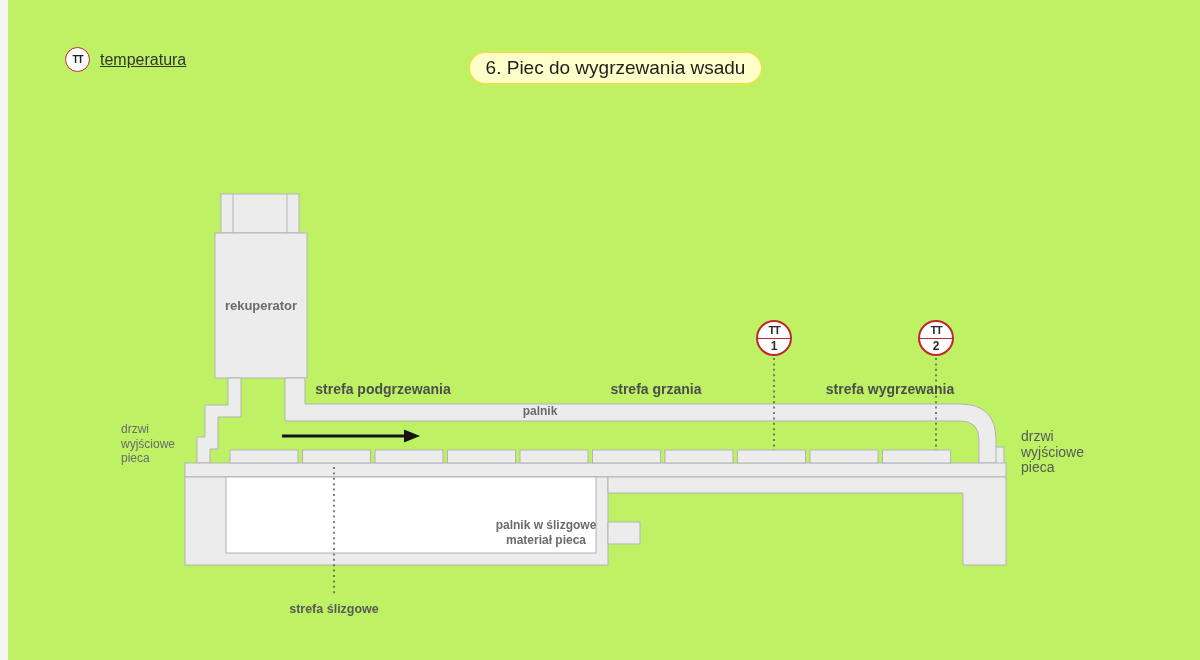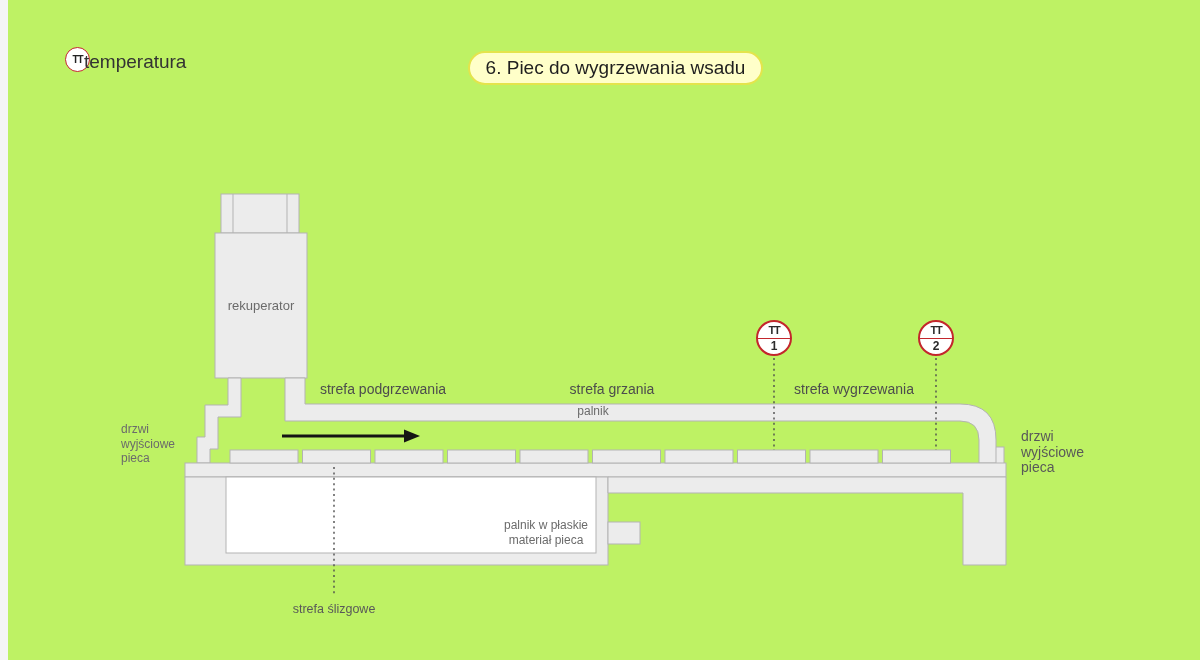--- a/index.html
+++ b/index.html
@@ -16,25 +16,25 @@
   body{background:#f5f5f5;font-family:"Liberation Sans",sans-serif;}
   .stage{position:relative;width:1200px;height:660px;background:#bef264;overflow:hidden;margin-left:8px;}
   .diagram-svg{position:absolute;left:0;top:0;}
   .diagram-svg .part{fill:var(--shape-fill);stroke:var(--shape-stroke);stroke-width:1;}
   .diagram-svg .cavity{fill:#ffffff;stroke:var(--shape-stroke);stroke-width:1;}
   .diagram-svg .innerline{stroke:var(--shape-stroke);stroke-width:1;}
   .diagram-svg .flow{stroke:#141414;stroke-width:3;}
   .diagram-svg .flowhead{fill:#141414;}
   .diagram-svg .dash{stroke:#4d4d4d;stroke-width:1.4;stroke-dasharray:2 3.4;fill:none;}
   .lbl{position:absolute;color:var(--label-gray);white-space:nowrap;}
-  .centered{transform:translateX(-50%);text-align:center;}
+  .centered{transform:translateX(-50%);text-align:center;font-weight:bold;}
   .legend-circle{position:absolute;left:57px;top:47px;width:25px;height:25px;border:1.6px solid var(--accent-red);
     border-radius:50%;display:flex;align-items:center;justify-content:center;
     font-size:10px;font-weight:600;color:#222;letter-spacing:-1px;background:#fff;}
-  .legend-label{left:76px;top:51px;font-size:19px;color:var(--ink);}
+  .legend-label{left:92px;top:51px;font-size:16px;color:var(--ink);text-decoration:underline;}
   .title-box{position:absolute;left:460px;top:51px;width:295px;height:34px;background:var(--title-fill);
     border:2px solid var(--title-border);border-radius:17px;display:flex;align-items:center;justify-content:center;
     font-size:19px;color:#1f1f1f;}
   .zone-label{top:381px;font-size:14px;color:#4d4d4d;}
   .palnik-label{top:404px;font-size:12px;color:var(--label-light);}
   .material-label{top:431px;font-size:15px;color:#4d4d4d;}
   .rekuperator-label{left:253px;top:298px;font-size:13px;color:var(--label-light);}
   .door-label{font-size:12px;line-height:14.5px;color:var(--label-light);}
   .door-label.out{font-size:14px;line-height:15.5px;color:var(--label-gray);}
   .front-burner-label{top:518px;font-size:12px;line-height:15px;color:var(--label-light);}
@@ -97,40 +97,40 @@
     <line class="dash" x1="928" y1="358" x2="928" y2="450"></line>
     <line class="dash" x1="326" y1="467" x2="326" y2="594"></line>
   </svg>
 
   <div class="legend-circle">TT</div>
   <div class="lbl legend-label">temperatura</div>
 
   <div class="title-box">6. Piec do wygrzewania wsadu</div>
 
   <div class="lbl centered zone-label" style="left:375px;">strefa podgrzewania</div>
-  <div class="lbl centered zone-label" style="left:604px;">strefa grzania</div>
-  <div class="lbl centered zone-label" style="left:846px;">strefa wygrzewania</div>
+  <div class="lbl centered zone-label" style="left:648px;">strefa grzania</div>
+  <div class="lbl centered zone-label" style="left:882px;">strefa wygrzewania</div>
 
   <div class="lbl centered rekuperator-label">rekuperator</div>
-  <div class="lbl centered palnik-label" style="left:585px;">palnik</div>
+  <div class="lbl centered palnik-label" style="left:532px;">palnik</div>
 
   <div class="lbl door-label" style="left:113px;top:422px;">
     <div>drzwi</div>
     <div>wyjściowe</div>
     <div>pieca</div>
   </div>
 
   <div class="lbl door-label out" style="left:1013px;top:429px;">
     <div>drzwi</div>
     <div>wyjściowe</div>
     <div>pieca</div>
   </div>
 
   <div class="lbl centered front-burner-label" style="left:538px;">
-    <div>palnik w płaskie</div>
+    <div>palnik w ślizgowe</div>
     <div>materiał pieca</div>
   </div>
 
   <div class="lbl centered rails-label" style="left:326px;">strefa ślizgowe</div>
 
   <div class="sensor" style="left:748px;top:320px;">
     <div class="half sym">TT</div>
     <div class="half num">1</div>
   </div>
   <div class="sensor" style="left:910px;top:320px;">

